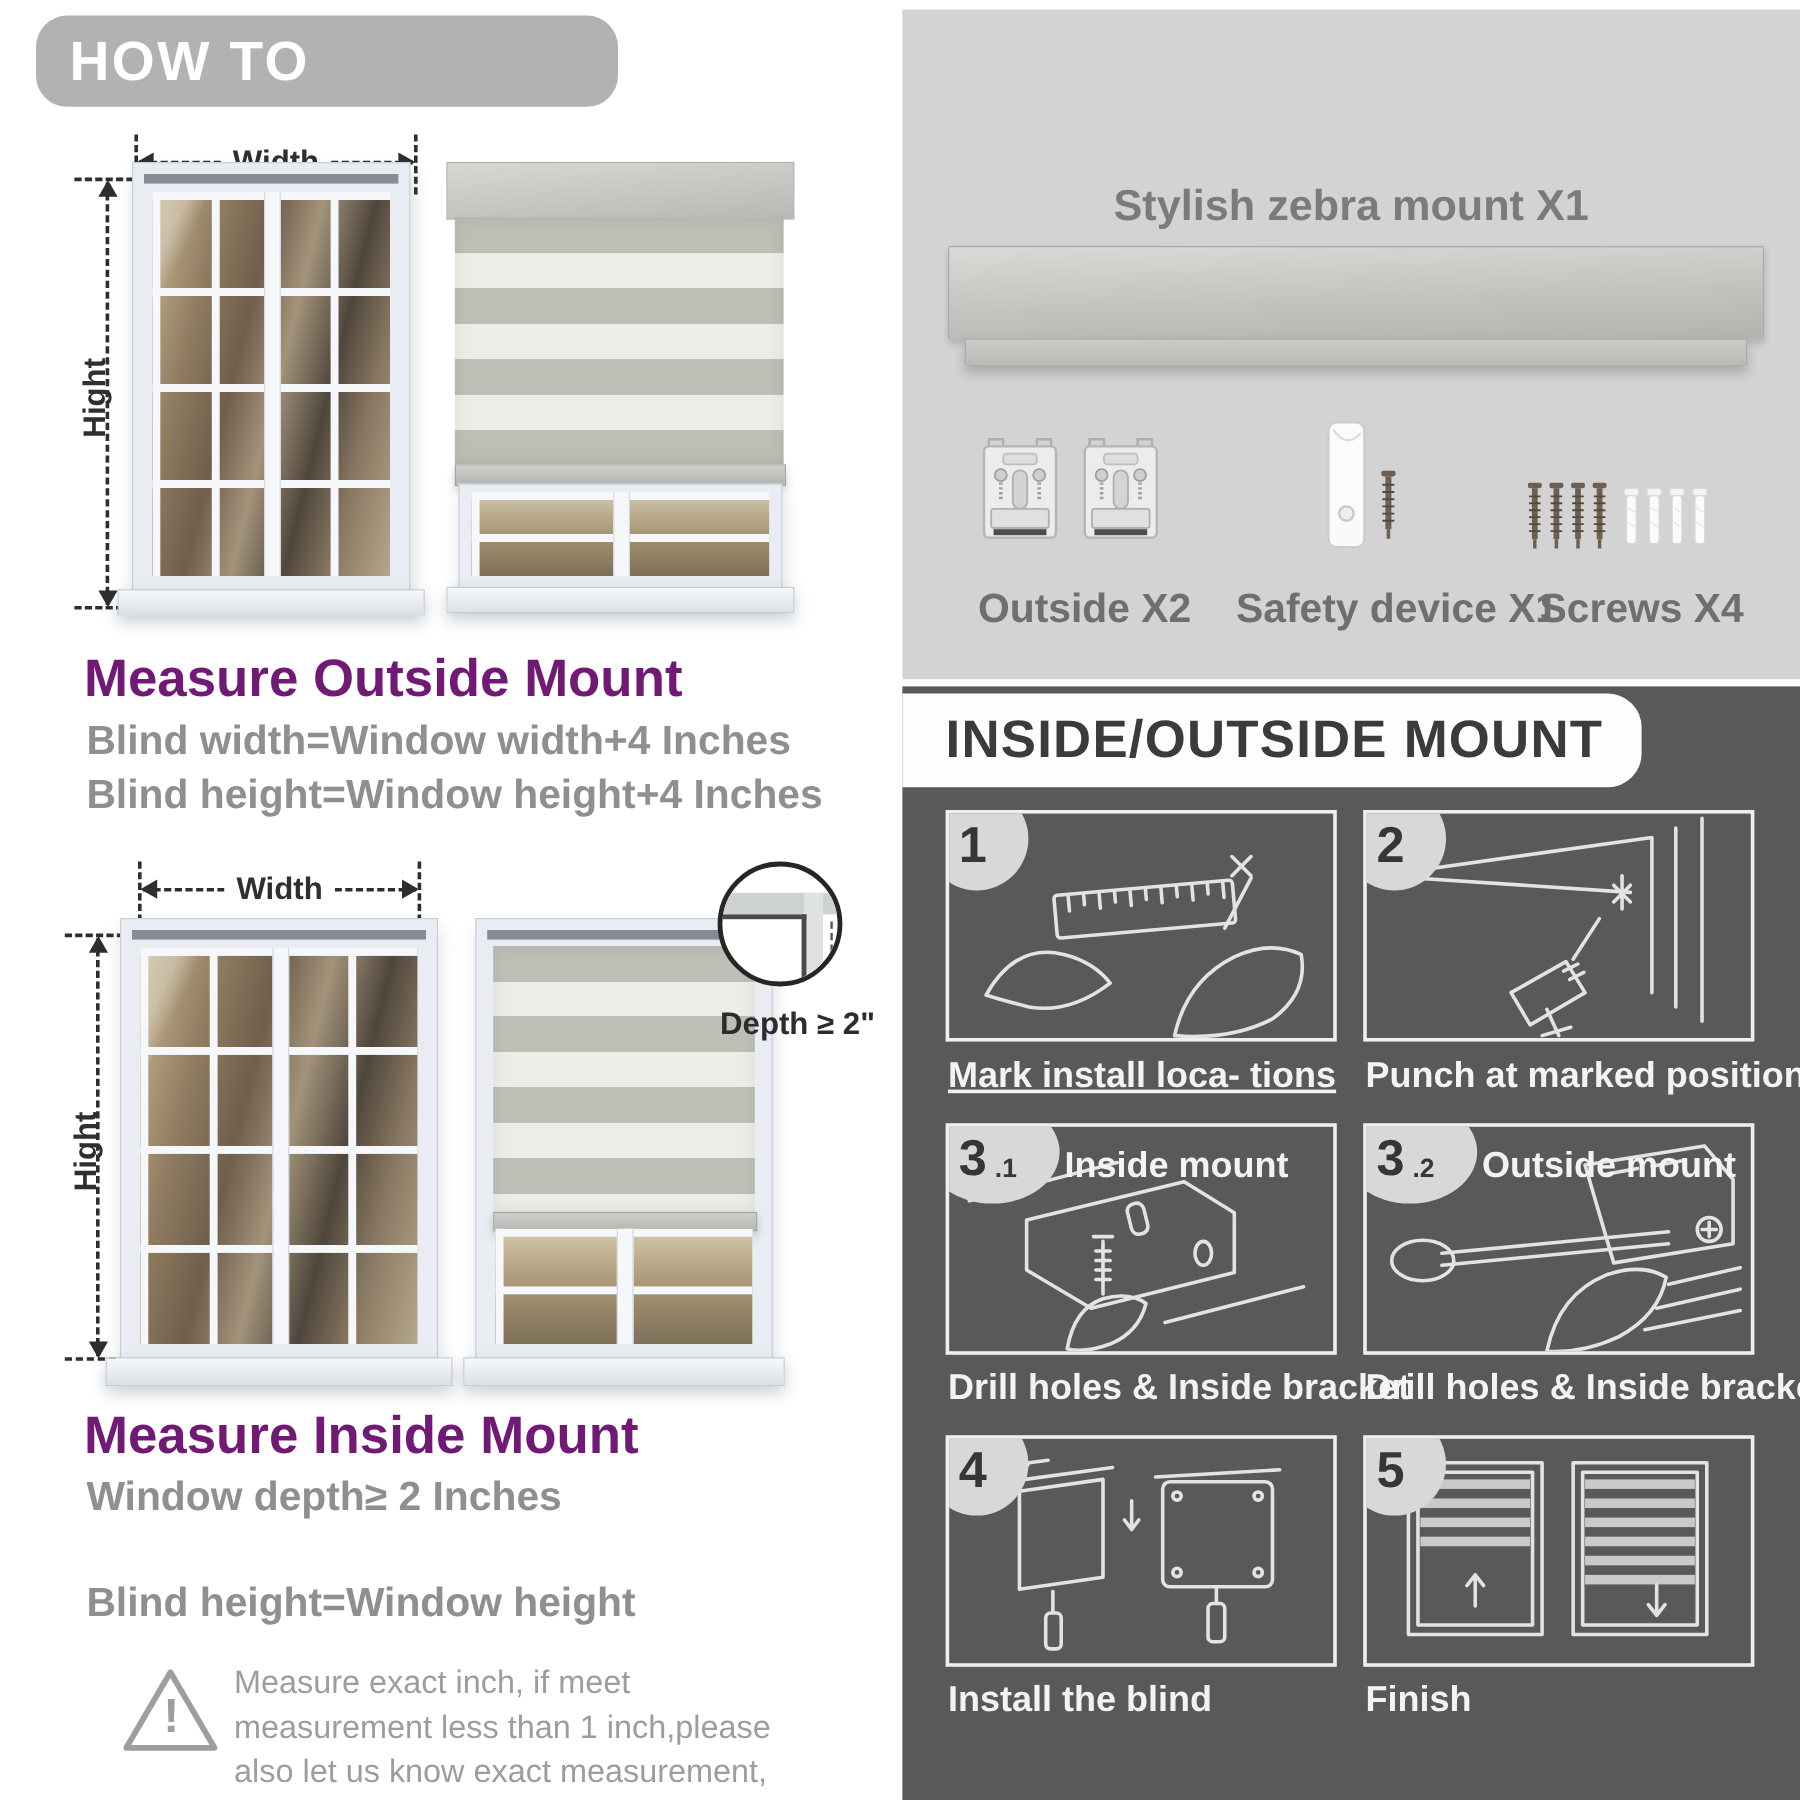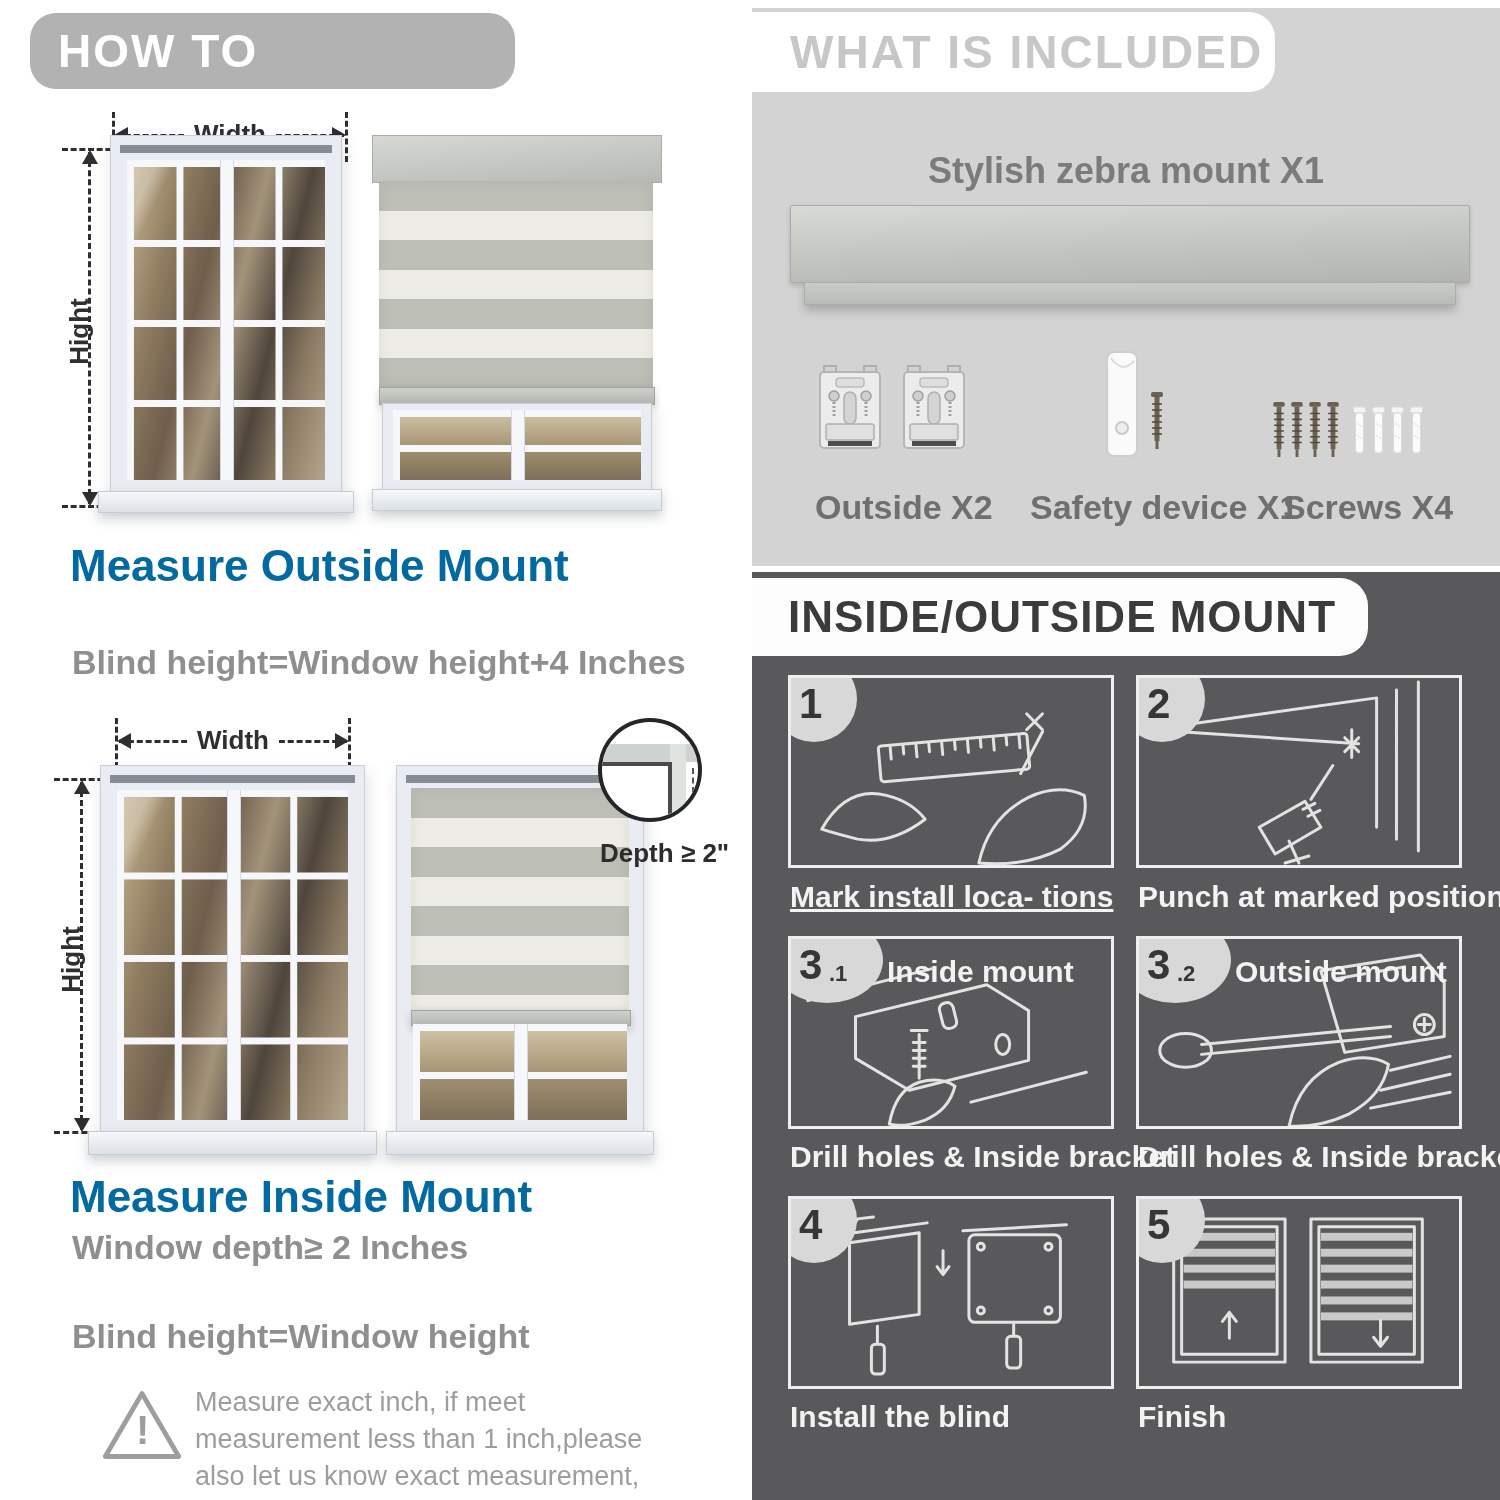--- a/index.html
+++ b/index.html
@@ -13,21 +13,21 @@
   .banner-right{left:752px;top:12px;width:523px;height:80px;background:#ffffff;border-radius:0 26px 26px 0;
     color:#c7c7c7;font-size:46px;font-weight:bold;letter-spacing:2px;line-height:80px;padding-left:38px;box-sizing:border-box;}
   .banner-mount{left:752px;top:578px;width:616px;height:78px;background:#fdfdfd;border-radius:0 28px 28px 0;
     color:#3b3b3b;font-size:44px;font-weight:bold;letter-spacing:1px;line-height:78px;padding-left:36px;box-sizing:border-box;}
 
   
   .panel-light{left:752px;top:8px;width:748px;height:558px;background:#d3d3d3;}
   .panel-dark{left:752px;top:572px;width:748px;height:928px;background:#59595b;}
 
   
-  .h-measure{font-size:44px;font-weight:bold;color:#0369a1;}
+  .h-measure{font-size:44px;font-weight:bold;color:#701a75;}
   .rule{font-size:34px;font-weight:bold;color:#8f8f8f;}
   .product-title{left:752px;top:150px;width:748px;text-align:center;font-size:36px;font-weight:bold;color:#7b7b7b;}
   .item-label{font-size:34px;font-weight:bold;color:#6f6f6f;}
 
   
   .win{background:#e9edf3;border:1px solid #c9cfd8;box-shadow:2px 8px 14px rgba(60,70,85,.18);}
   .win .lintel{position:absolute;left:9px;right:9px;top:9px;height:8px;background:#858c96;}
   .win .glass{position:absolute;background:
       linear-gradient(115deg, rgba(255,255,255,.30) 0 9%, rgba(255,255,255,0) 14%),
       linear-gradient(104deg,#cbb894 0%,#8f7c60 22%,#6e5e4b 38%,#a3937a 52%,#4f463c 68%,#8a7962 82%,#b4a68c 100%);}
@@ -122,20 +122,21 @@
     <div class="abs win" style="left:10px;top:268px;width:268px;height:86px;">
       <div class="glass-low" style="left:10px;top:6px;right:10px;bottom:10px;">
         <div class="muntins muntins-wide"></div>
         <div class="mullion"></div>
       </div>
     </div>
     <div class="abs sill" style="left:0;top:354px;width:288px;height:20px;"></div>
   </div>
 
   <div class="abs h-measure" style="left:70px;top:541px;">Measure Outside Mount</div>
+  <div class="abs rule" style="left:72px;top:598px;">Blind width=Window width+4 Inches</div>
   <div class="abs rule" style="left:72px;top:643px;">Blind height=Window height+4 Inches</div>
 
   <div class="abs" style="left:115px;top:718px;width:236px;height:50px;">
     <div class="dash-v" style="left:0;top:0;height:50px;"></div>
     <div class="dash-v" style="right:0;top:0;height:50px;"></div>
     <div class="dash-h" style="left:4px;right:4px;top:22px;"></div>
     <div class="ah left" style="left:2px;top:15px;"></div>
     <div class="ah right" style="right:2px;top:15px;"></div>
     <div class="dim-label" style="left:72px;top:7px;">Width</div>
   </div>
@@ -182,23 +183,20 @@
   <div class="abs rule" style="left:72px;top:1317px;">Blind height=Window height</div>
 
   <div class="abs" style="left:100px;top:1382px;width:84px;height:86px;">
     <svg viewBox="0 0 96 88" width="84" height="86">
       <path d="M48 8 L90 80 L6 80 Z" fill="none" stroke="#9e9e9e" stroke-width="5.5" stroke-linejoin="round"></path>
     </svg>
     <span class="abs" style="left:36px;top:26px;font-size:40px;font-weight:bold;color:#9e9e9e;">!</span>
   </div>
   <div class="abs warn-text">Measure exact inch, if meet measurement less than 1 inch,please also let us know exact measurement, please do not leave it</div>
 
-  <div class="abs banner-right">
-    <span>WHAT IS INCLUDED</span>
-  </div>
 
   <div class="abs product-title">Stylish zebra mount X1</div>
 
   <div class="abs" style="left:790px;top:205px;width:678px;height:100px;">
     <div class="abs" style="left:0;top:0;width:678px;height:76px;background:linear-gradient(178deg,#d8dad6 0%,#c2c4c0 55%,#b2b4b0 100%);border:1px solid #a9aba7;border-radius:2px;box-shadow:0 3px 5px rgba(0,0,0,.15);"></div>
     <div class="abs" style="left:14px;top:77px;width:650px;height:21px;background:linear-gradient(#c9cbc7,#b9bbb7);border:1px solid #abadab;box-shadow:0 6px 10px rgba(0,0,0,.2);"></div>
   </div>
 
   <svg class="abs" viewBox="0 0 72 96" width="74" height="96" style="left:813px;top:362px;">
     <path d="M10 10 v-6 h12 v6 M50 10 v-6 h12 v6" fill="none" stroke="#aeaeae" stroke-width="2"></path>

